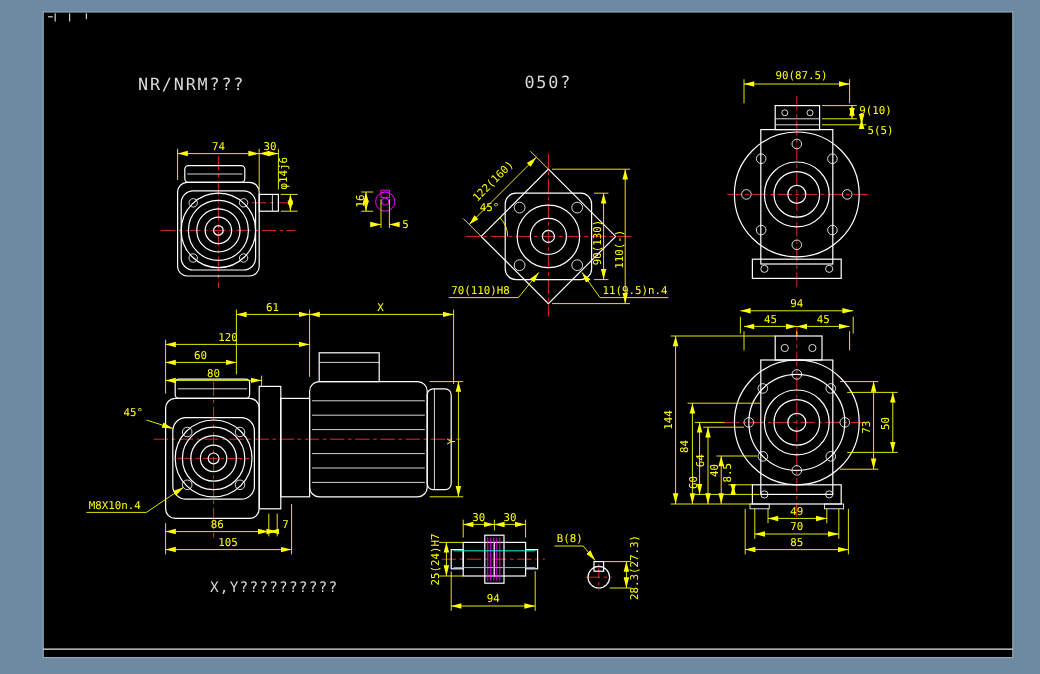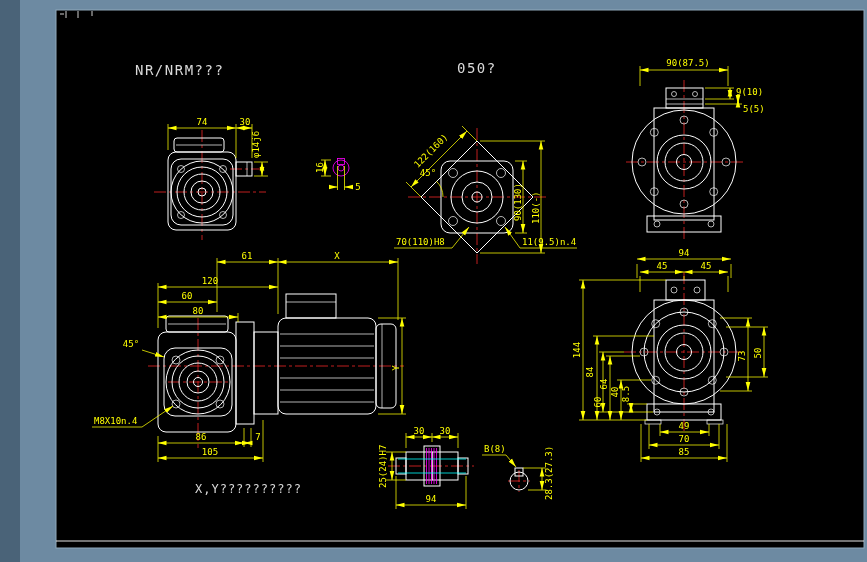--- a/index.html
+++ b/index.html
@@ -1,16 +1,16 @@
 <!DOCTYPE html>
 <html><head>
 <meta charset="utf-8">
 <style>
   html,body{margin:0;padding:0;background:#4a6378;}
-  .stage{width:736px;height:562px;position:relative;font-family:"DejaVu Sans Mono",monospace;margin-left:20px;}
+  .stage{width:736px;height:562px;position:relative;font-family:"DejaVu Sans Mono",monospace;}
   svg{display:block;}
   .g { stroke:#ffffff; fill:none; stroke-width:1; }
   .g2{ stroke:#ffffff; fill:none; stroke-width:.7; }
   .d { stroke:#ffff00; fill:none; stroke-width:.75; }
   .cl{ stroke:#ff2a2a; fill:none; stroke-width:.75; stroke-dasharray:12 3 3 3; }
   .cy{ stroke:#00ffff; fill:none; stroke-width:.8; }
   .mg{ stroke:#ff00ff; fill:none; stroke-width:.8; }
   .dt{ fill:#ffff00; font-family:"DejaVu Sans Mono",monospace; font-size:9px; }
   .ti{ fill:#d9d9d9; font-family:"DejaVu Sans Mono",monospace; font-size:14px; letter-spacing:1.5px; }
   .ti2{ fill:#d9d9d9; font-family:"DejaVu Sans Mono",monospace; font-size:12px; letter-spacing:1px; }

